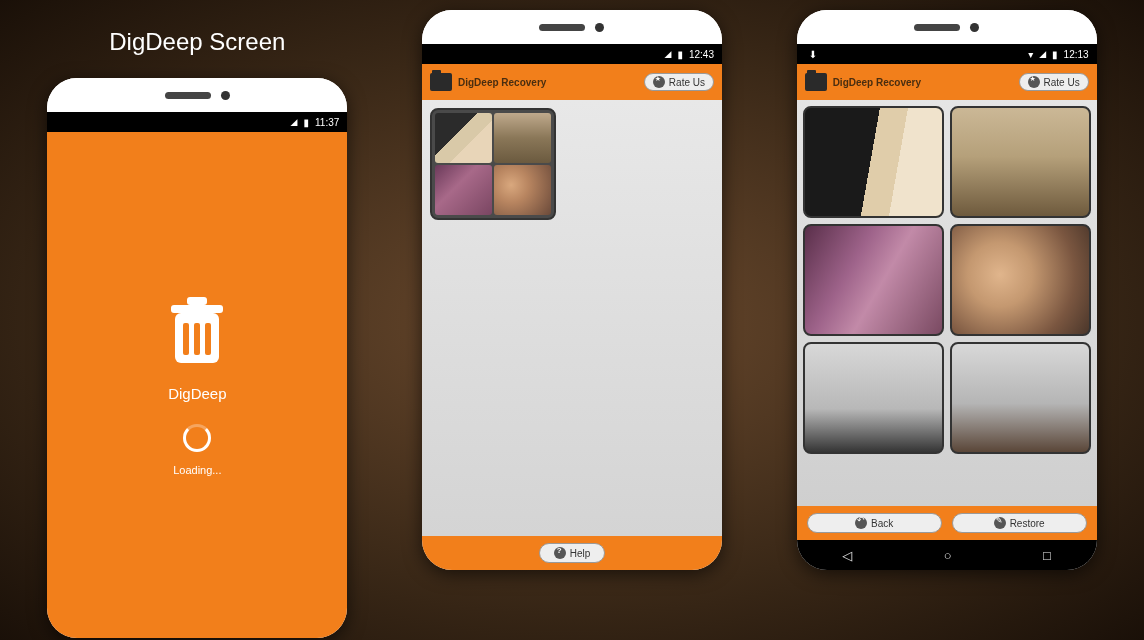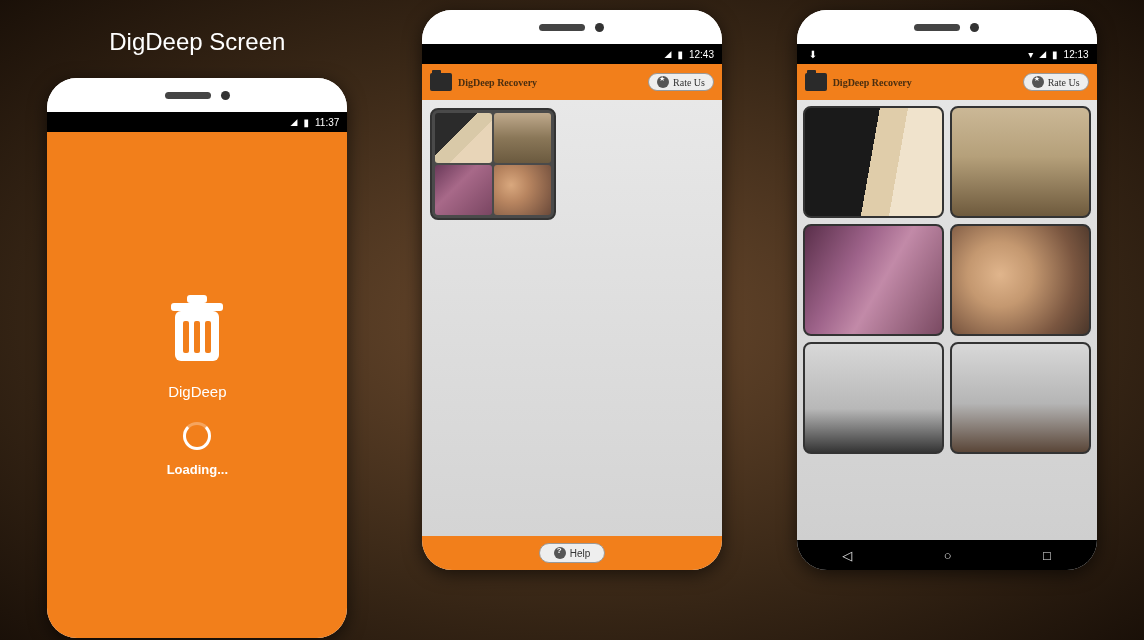--- a/index.html
+++ b/index.html
@@ -92,31 +92,30 @@
     align-items: center;
     justify-content: center;
     gap: 8px;
   }
   .trash-wrap { display: flex; flex-direction: column; align-items: center; }
   .app-name { color: #fff; font-size: 15px; font-weight: 400; margin-top: 16px; }
   .spinner {
     width: 28px; height: 28px; border: 3px solid #fff; border-top-color: rgba(255,255,255,0.3);
     border-radius: 50%; margin-top: 14px;
   }
-  .loading-text { color: #fff; font-size: 13px; margin-top: 4px; font-weight: bold; }
+  .loading-text { color: #fff; font-size: 11px; margin-top: 4px; }
 
   
   .app-header {
     background: #f27f1b;
     height: 36px;
     display: flex;
     align-items: center;
     padding: 0 8px;
     gap: 6px;
-    font-family: Liberation Serif, serif;
   }
   .folder-icon {
     width: 22px; height: 18px; background: #2a2a2a; border-radius: 2px;
     position: relative;
   }
   .folder-icon::before {
     content: ""; position: absolute; top: -3px; left: 2px; width: 9px; height: 4px;
     background: #2a2a2a; border-radius: 1px 1px 0 0;
   }
   .app-title { color: #4a2e10; font-size: 10px; font-weight: 600; flex: 1; }
@@ -316,20 +315,30 @@
         </div>
       </div>
       <div class="pics-body">
         <div class="pic p1"></div>
         <div class="pic p2"></div>
         <div class="pic p3"></div>
         <div class="pic p4"></div>
         <div class="pic p5"></div>
         <div class="pic p6"></div>
       </div>
+      <div class="footer-bar">
+        <div class="pill-btn wide">
+          <span class="circle-ic back"></span>
+          <span>Back</span>
+        </div>
+        <div class="pill-btn wide">
+          <span class="circle-ic restore"></span>
+          <span>Restore</span>
+        </div>
+      </div>
       <div class="nav-bar">
         <span class="nav-ic">◁</span>
         <span class="nav-ic">○</span>
         <span class="nav-ic">□</span>
       </div>
     </div>
   </div>
 </div>
 
 </body></html>

